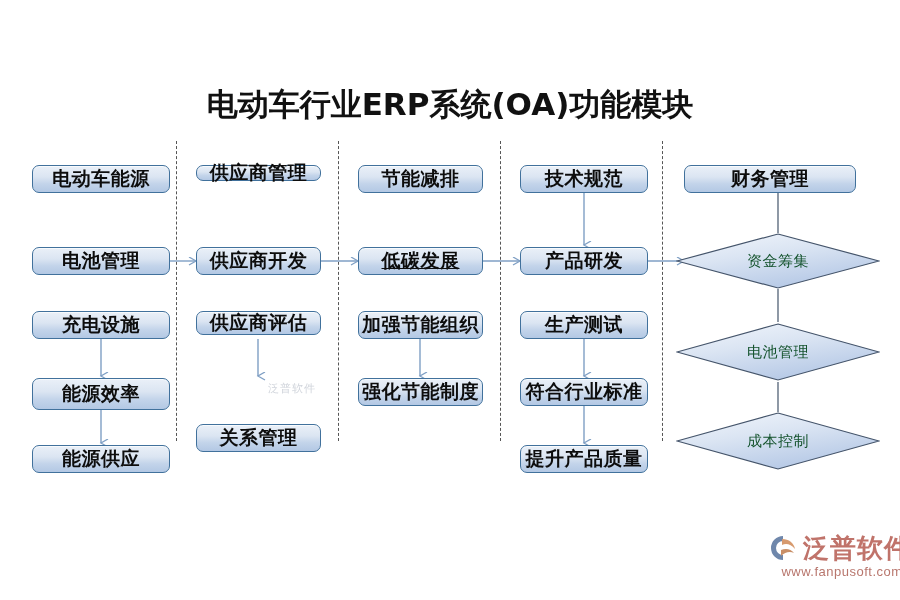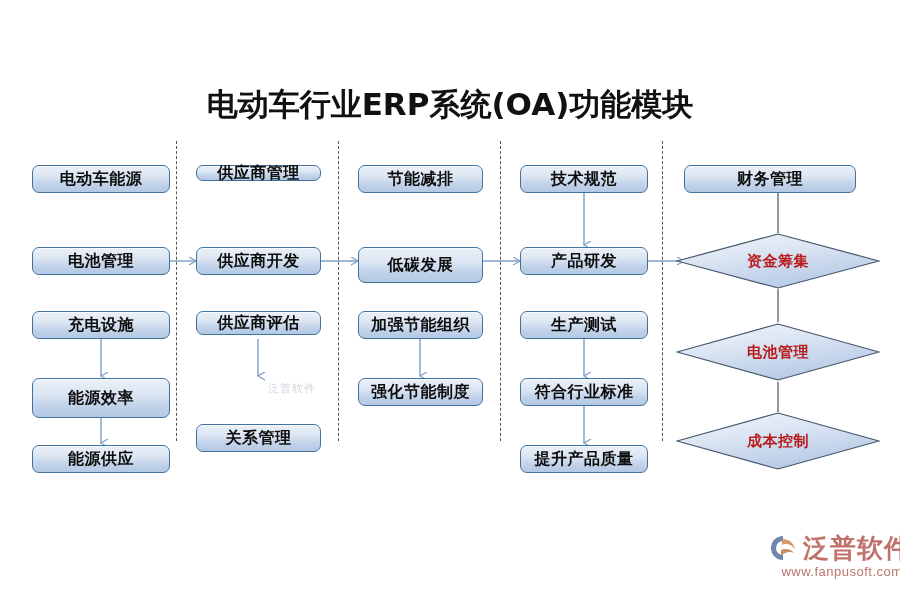--- a/index.html
+++ b/index.html
@@ -42,21 +42,21 @@
   .node {
     position: absolute;
     box-sizing: border-box;
     border: 1px solid #41719c;
     border-radius: 7px;
     background: linear-gradient(to bottom, #eaf0f8 0%, #dbe5f2 42%, #c3d4ea 68%, #b3c8e4 100%);
     display: flex;
     align-items: center;
     justify-content: center;
     color: #0d0d0d;
-    font-size: 16px;
+    font-size: 19px;
     font-weight: bold;
     white-space: nowrap;
     letter-spacing: 0.5px;
     box-shadow: inset 0 1px 0 rgba(255,255,255,0.65);
   }
 
   
   .diamond-wrap {
     position: absolute;
   }
@@ -65,23 +65,23 @@
   }
   .diamond-label {
     position: absolute;
     left: 0;
     top: 0;
     width: 100%;
     height: 100%;
     display: flex;
     align-items: center;
     justify-content: center;
-    color: #b91c1c;
+    color: #14532d;
     font-size: 15px;
-    font-weight: bold;
+    font-weight: normal;
     white-space: nowrap;
     letter-spacing: 0.5px;
     pointer-events: none;
   }
 
   
   .divider {
     position: absolute;
     width: 0;
     border-left: 1px dashed #555555;
@@ -189,21 +189,21 @@
 
   <div class="node" style="left:32px; top:165px; width:138px; height:28px;">
     <span>电动车能源</span>
   </div>
   <div class="node" style="left:32px; top:247px; width:138px; height:28px;">
     <span>电池管理</span>
   </div>
   <div class="node" style="left:32px; top:311px; width:138px; height:28px;">
     <span>充电设施</span>
   </div>
-  <div class="node" style="left:32px; top:378px; width:138px; height:40px;">
+  <div class="node" style="left:32px; top:378px; width:138px; height:32px;">
     <span>能源效率</span>
   </div>
   <div class="node" style="left:32px; top:445px; width:138px; height:28px;">
     <span>能源供应</span>
   </div>
 
   <div class="node" style="left:196px; top:165px; width:125px; height:16px;">
     <span>供应商管理</span>
   </div>
   <div class="node" style="left:196px; top:247px; width:125px; height:28px;">
@@ -212,21 +212,21 @@
   <div class="node" style="left:196px; top:311px; width:125px; height:24px;">
     <span>供应商评估</span>
   </div>
   <div class="node" style="left:196px; top:378px; width:125px; height:28px;margin-top:46px;">
     <span>关系管理</span>
   </div>
 
   <div class="node" style="left:358px; top:165px; width:125px; height:28px;">
     <span>节能减排</span>
   </div>
-  <div class="node" style="left:358px; top:247px; width:125px; height:36px;">
+  <div class="node" style="left:358px; top:247px; width:125px; height:28px;text-decoration:underline;">
     <span>低碳发展</span>
   </div>
   <div class="node" style="left:358px; top:311px; width:125px; height:28px;">
     <span>加强节能组织</span>
   </div>
   <div class="node" style="left:358px; top:378px; width:125px; height:28px;">
     <span>强化节能制度</span>
   </div>
 
   <div class="node" style="left:520px; top:165px; width:128px; height:28px;">

